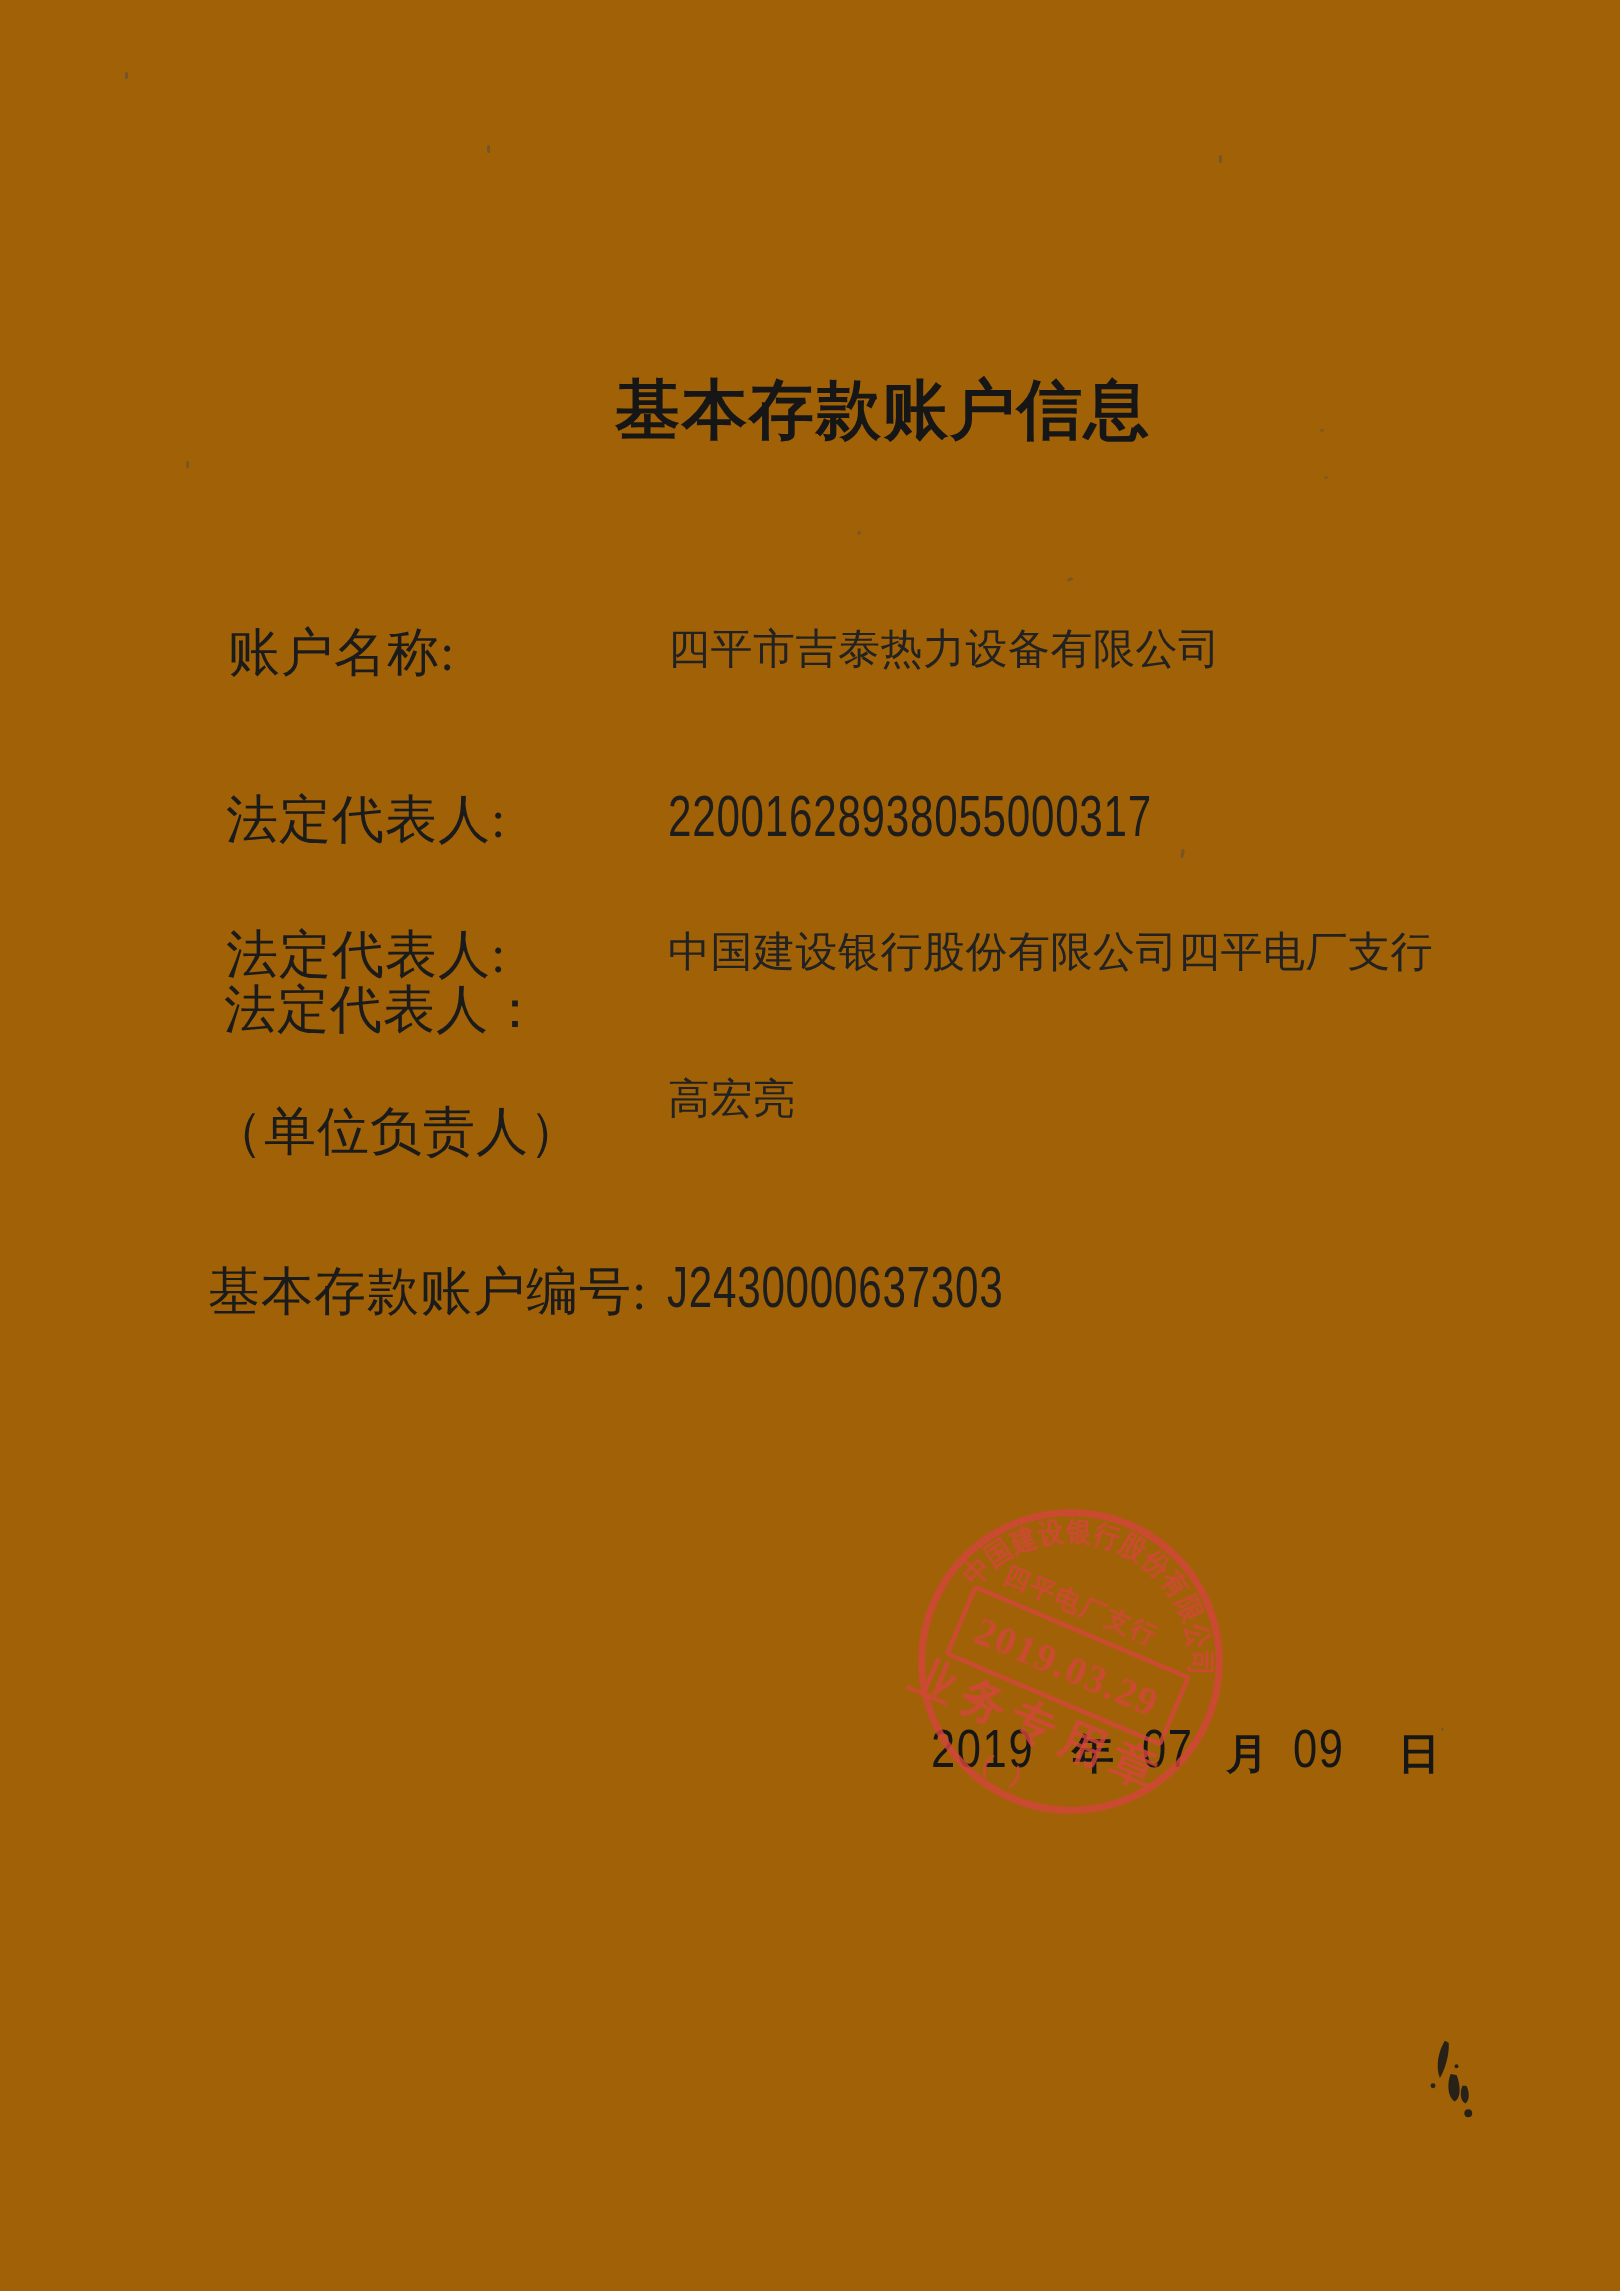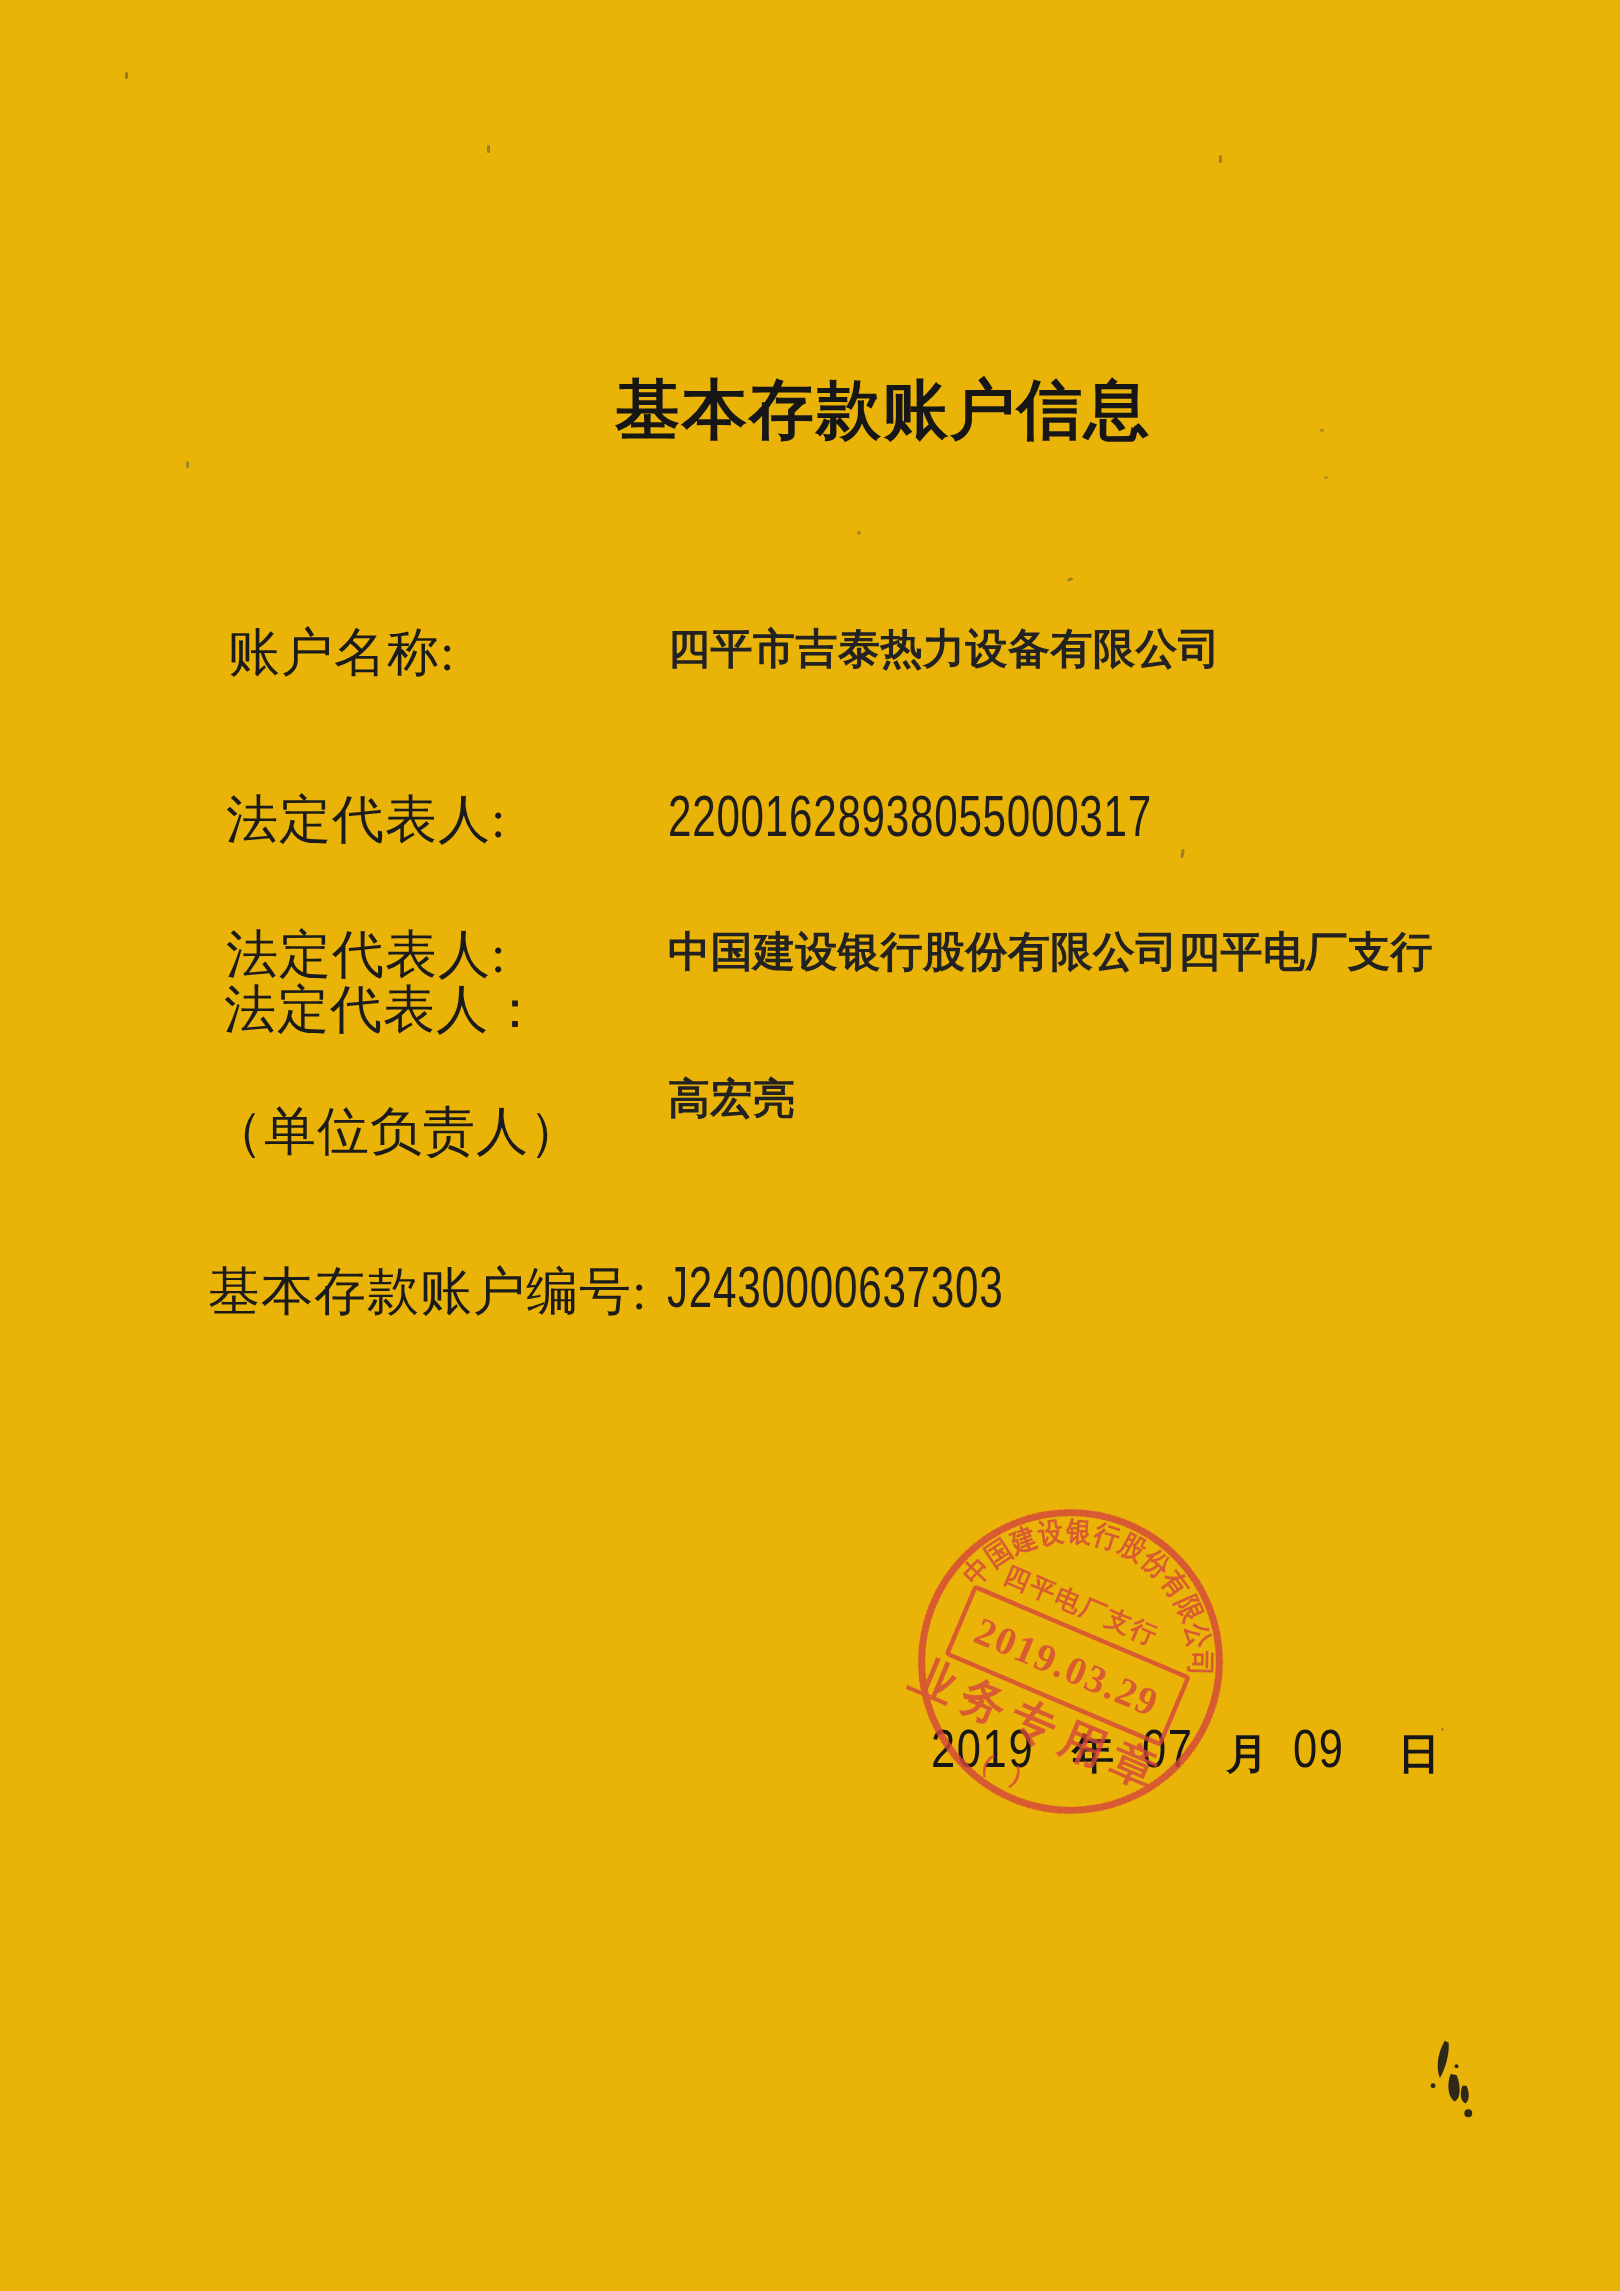--- a/index.html
+++ b/index.html
@@ -1,29 +1,29 @@
 <!DOCTYPE html>
 <html><head>
 <meta charset="utf-8">
 <style>
   html,body{margin:0;padding:0;background:#9a9a9a;}
   .page{
     position:relative;
     width:1620px;height:2292px;
-    background:#eab308;
+    background:#a16207;
     overflow:hidden;
     font-family:"Liberation Serif","DejaVu Serif",serif;
     color:#1e1e1e;
   }
   .abs{position:absolute;line-height:1;white-space:nowrap;}
   .doc-title{
     font-size:65px;font-weight:700;letter-spacing:2px;color:#161616;
   }
   .field-label{font-size:52px;font-weight:400;color:#1b1b1b;letter-spacing:1px;}
-  .field-value{font-size:42px;font-weight:700;color:#222;letter-spacing:0.5px;}
+  .field-value{font-size:42px;font-weight:400;color:#222;letter-spacing:0.5px;}
   .num-value{
     font-family:"Liberation Sans","DejaVu Sans",sans-serif;
     font-size:57px;font-weight:400;color:#1d1d1d;
     transform:scaleX(0.74);transform-origin:left top;letter-spacing:1px;
   }
   .date-digit{
     font-family:"Liberation Sans","DejaVu Sans",sans-serif;
     font-size:53px;color:#161616;
     transform:scaleX(0.82);transform-origin:left top;letter-spacing:2px;
   }

